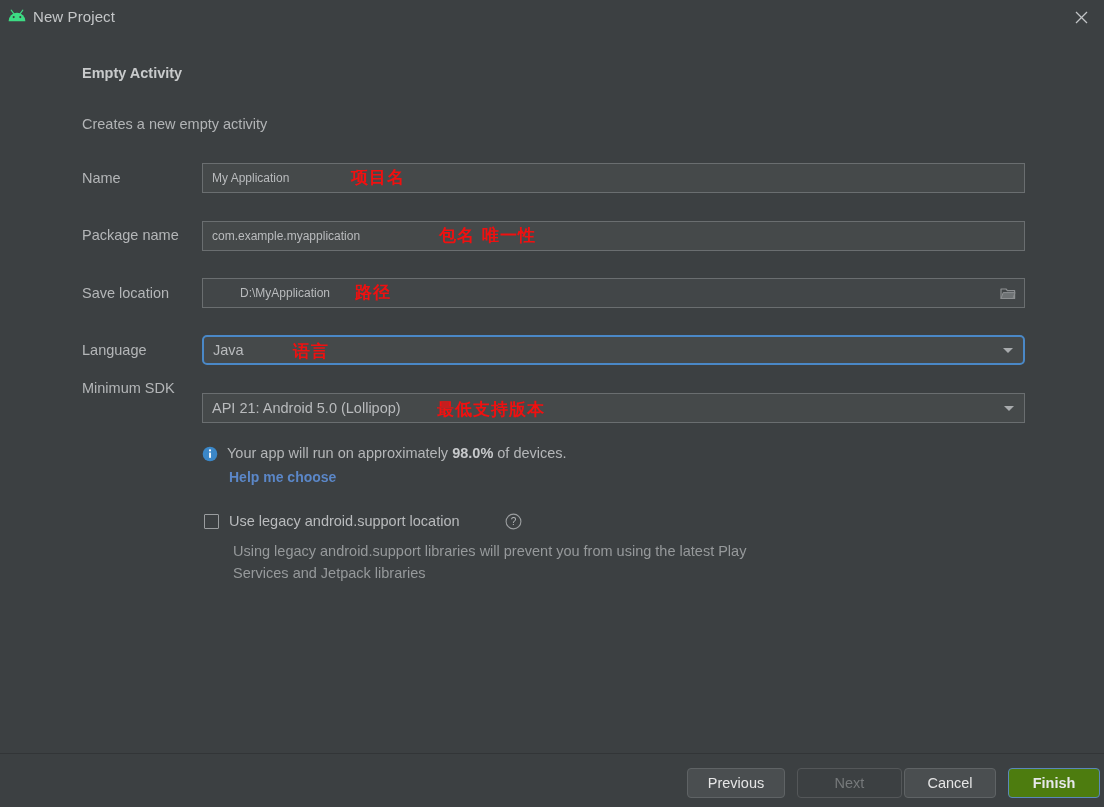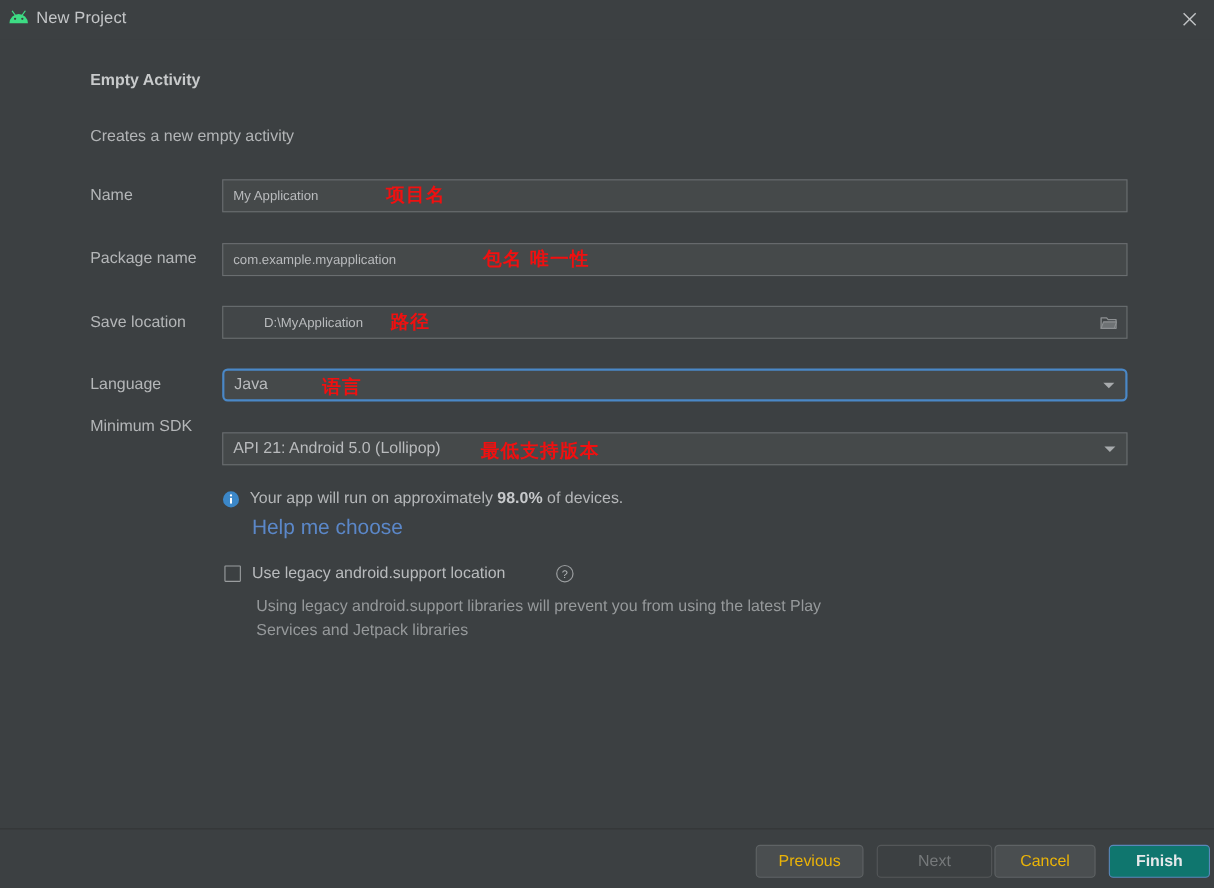--- a/index.html
+++ b/index.html
@@ -152,24 +152,25 @@
     position: absolute;
     left: 227px; top: 445px;
     font-size: 14.5px;
     color: #b4b6b8;
     white-space: nowrap;
   }
   #info-text b { font-weight: bold; color: #c7c9cb; }
   #help-link {
     position: absolute;
     left: 229px; top: 469px;
-    font-size: 19px;
+    font-size: 14px;
     color: #5b87c8;
     cursor: pointer;
     white-space: nowrap;
+    font-weight: bold;
   }
 
   
   #legacy-check {
     position: absolute;
     left: 204px; top: 514px;
     width: 15px; height: 15px;
     box-sizing: border-box;
     border: 1px solid #9a9d9f;
     background: #43474900;
@@ -207,37 +208,37 @@
     background: #323537;
   }
   .btn {
     position: absolute;
     top: 768px;
     height: 30px;
     box-sizing: border-box;
     background: #4a4e50;
     border: 1px solid #5f6365;
     border-radius: 4px;
-    color: #eab308;
+    color: #e5e5e5;
     font-size: 14.5px;
     font-family: "Liberation Sans", sans-serif;
     display: flex;
     align-items: center;
     justify-content: center;
     cursor: pointer;
     padding: 0;
   }
   .btn.disabled {
     color: #76797b;
     background: #43474900;
     border-color: #545759;
     cursor: default;
   }
   .btn.primary {
-    background: #0f766e;
+    background: #4d7c0f;
     border: 1px solid #5a87ba;
     color: #e6e8ea;
     font-weight: bold;
   }
   #btn-previous { left: 687px; width: 98px; }
   #btn-next     { left: 797px; width: 105px; }
   #btn-cancel   { left: 904px; width: 92px; }
   #btn-finish   { left: 1008px; width: 92px; }
 </style>
 </head>

